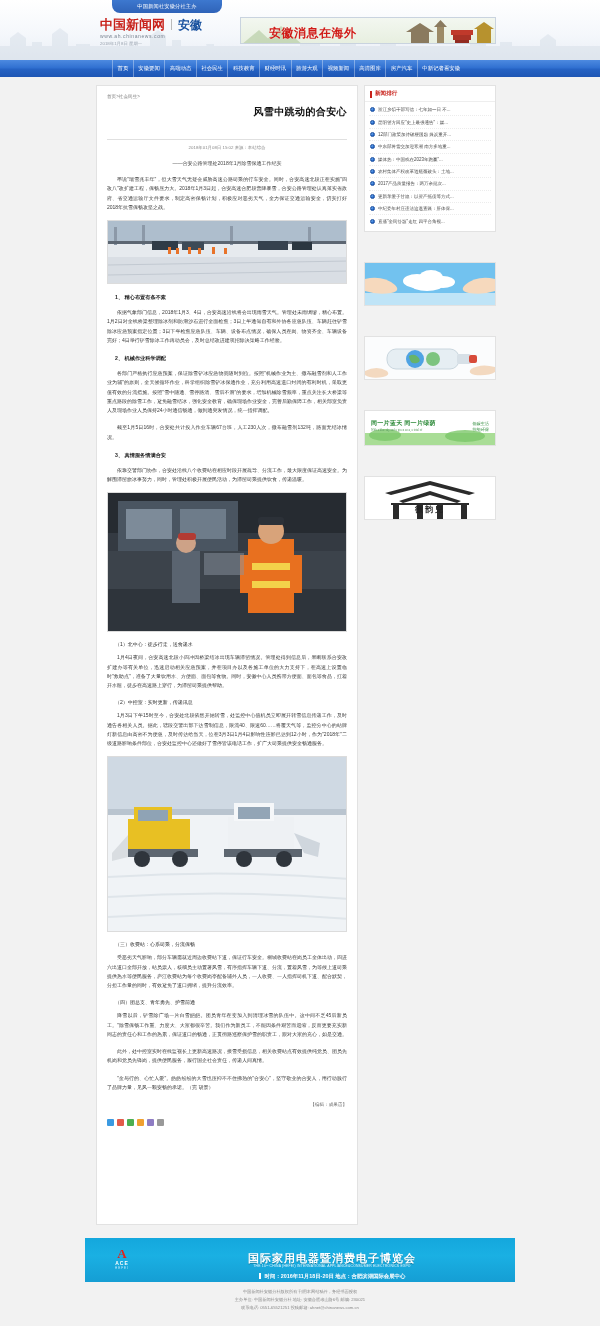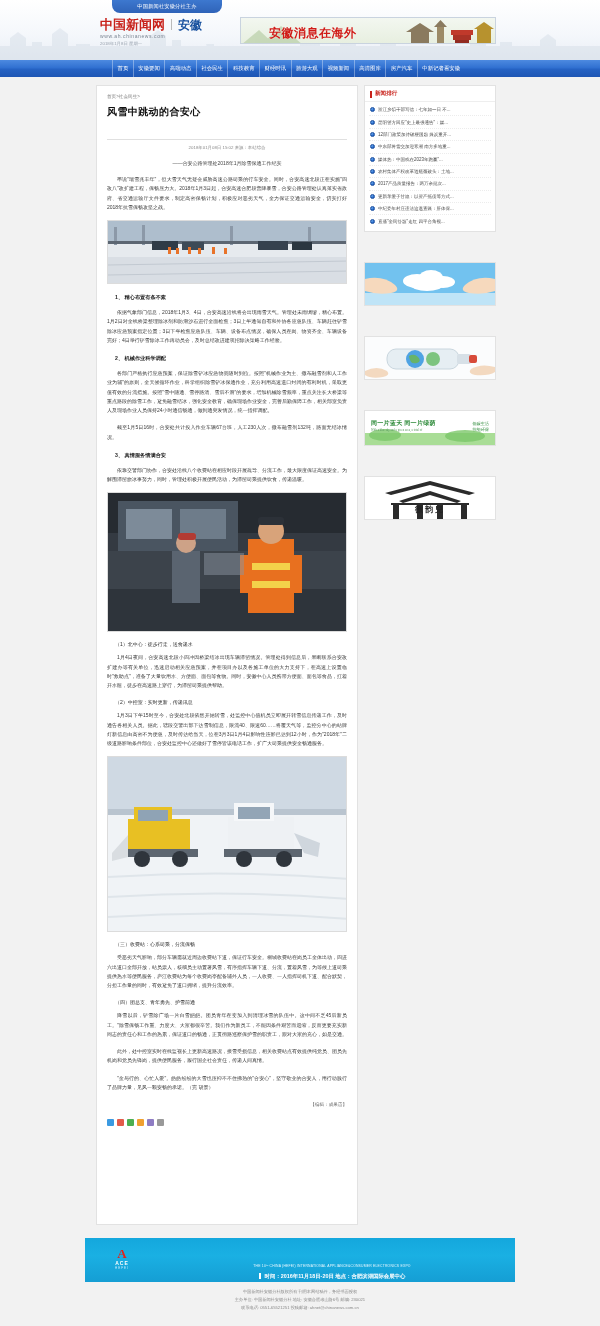--- a/index.html
+++ b/index.html
@@ -84,21 +84,21 @@
   }
   .mainpane{
     width:262px; background:#fff; border:1px solid #e2e2e2;
     padding:8px 10px 14px 10px; min-height:1140px;
   }
   .sidepane{ width:132px; }
 
   
   .crumb{ font-size:4.6px; color:#7a7a7a; margin-bottom:6px;}
   .artitle{
-    text-align:left;
+    text-align:right;
     font-family:"Liberation Serif","DejaVu Serif",serif;
     font-size:10px; font-weight:bold; color:#111; letter-spacing:.4px;
     margin:4px 0 20px 0;
   }
   .rule{ height:1px; background:#e0e0e0; margin:4px 0 5px 0;}
   .meta{ text-align:center; font-size:4.4px; color:#8a8a8a; margin-bottom:10px;}
   .subtitle{ text-align:center; font-size:5px; color:#444; margin-bottom:9px;}
   .para{
     font-size:5px; line-height:1.85; color:#3a3a3a; text-align:justify;
     margin:0 0 8px 0; text-indent:10px;
@@ -564,20 +564,21 @@
   </div>
 </div>
 
 <div class="botwrap">
   <div class="expo">
     <div class="expo-logo">
       <span class="expo-a">A</span>
       <span class="expo-ace">ACE</span>
       <span class="expo-hefei">HEFEI</span>
     </div>
+    <div class="expo-t2">国际家用电器暨消费电子博览会</div>
     <div class="expo-en">THE 10ᵗʰ CHINA (HEFEI) INTERNATIONAL APPLIANCE&amp;CONSUMER ELECTRONICS EXPO</div>
     <div class="expo-t3"><span class="sep"></span><span>时间：2016年11月18日-20日   地点：合肥滨湖国际会展中心</span></div>
   </div>
 
   <div class="footer">
     <div class="fline">中国新闻社安徽分社版权所有 刊用本网站稿件，务经书面授权</div>
     <div class="fline">主办单位: 中国新闻社安徽分社  地址: 安徽合肥琅山路6号 邮编: 230021</div>
     <div class="fline">联系电话: 0551-65521251   投稿邮箱: ahnet@chinanews.com.cn</div>
   </div>
 </div>

